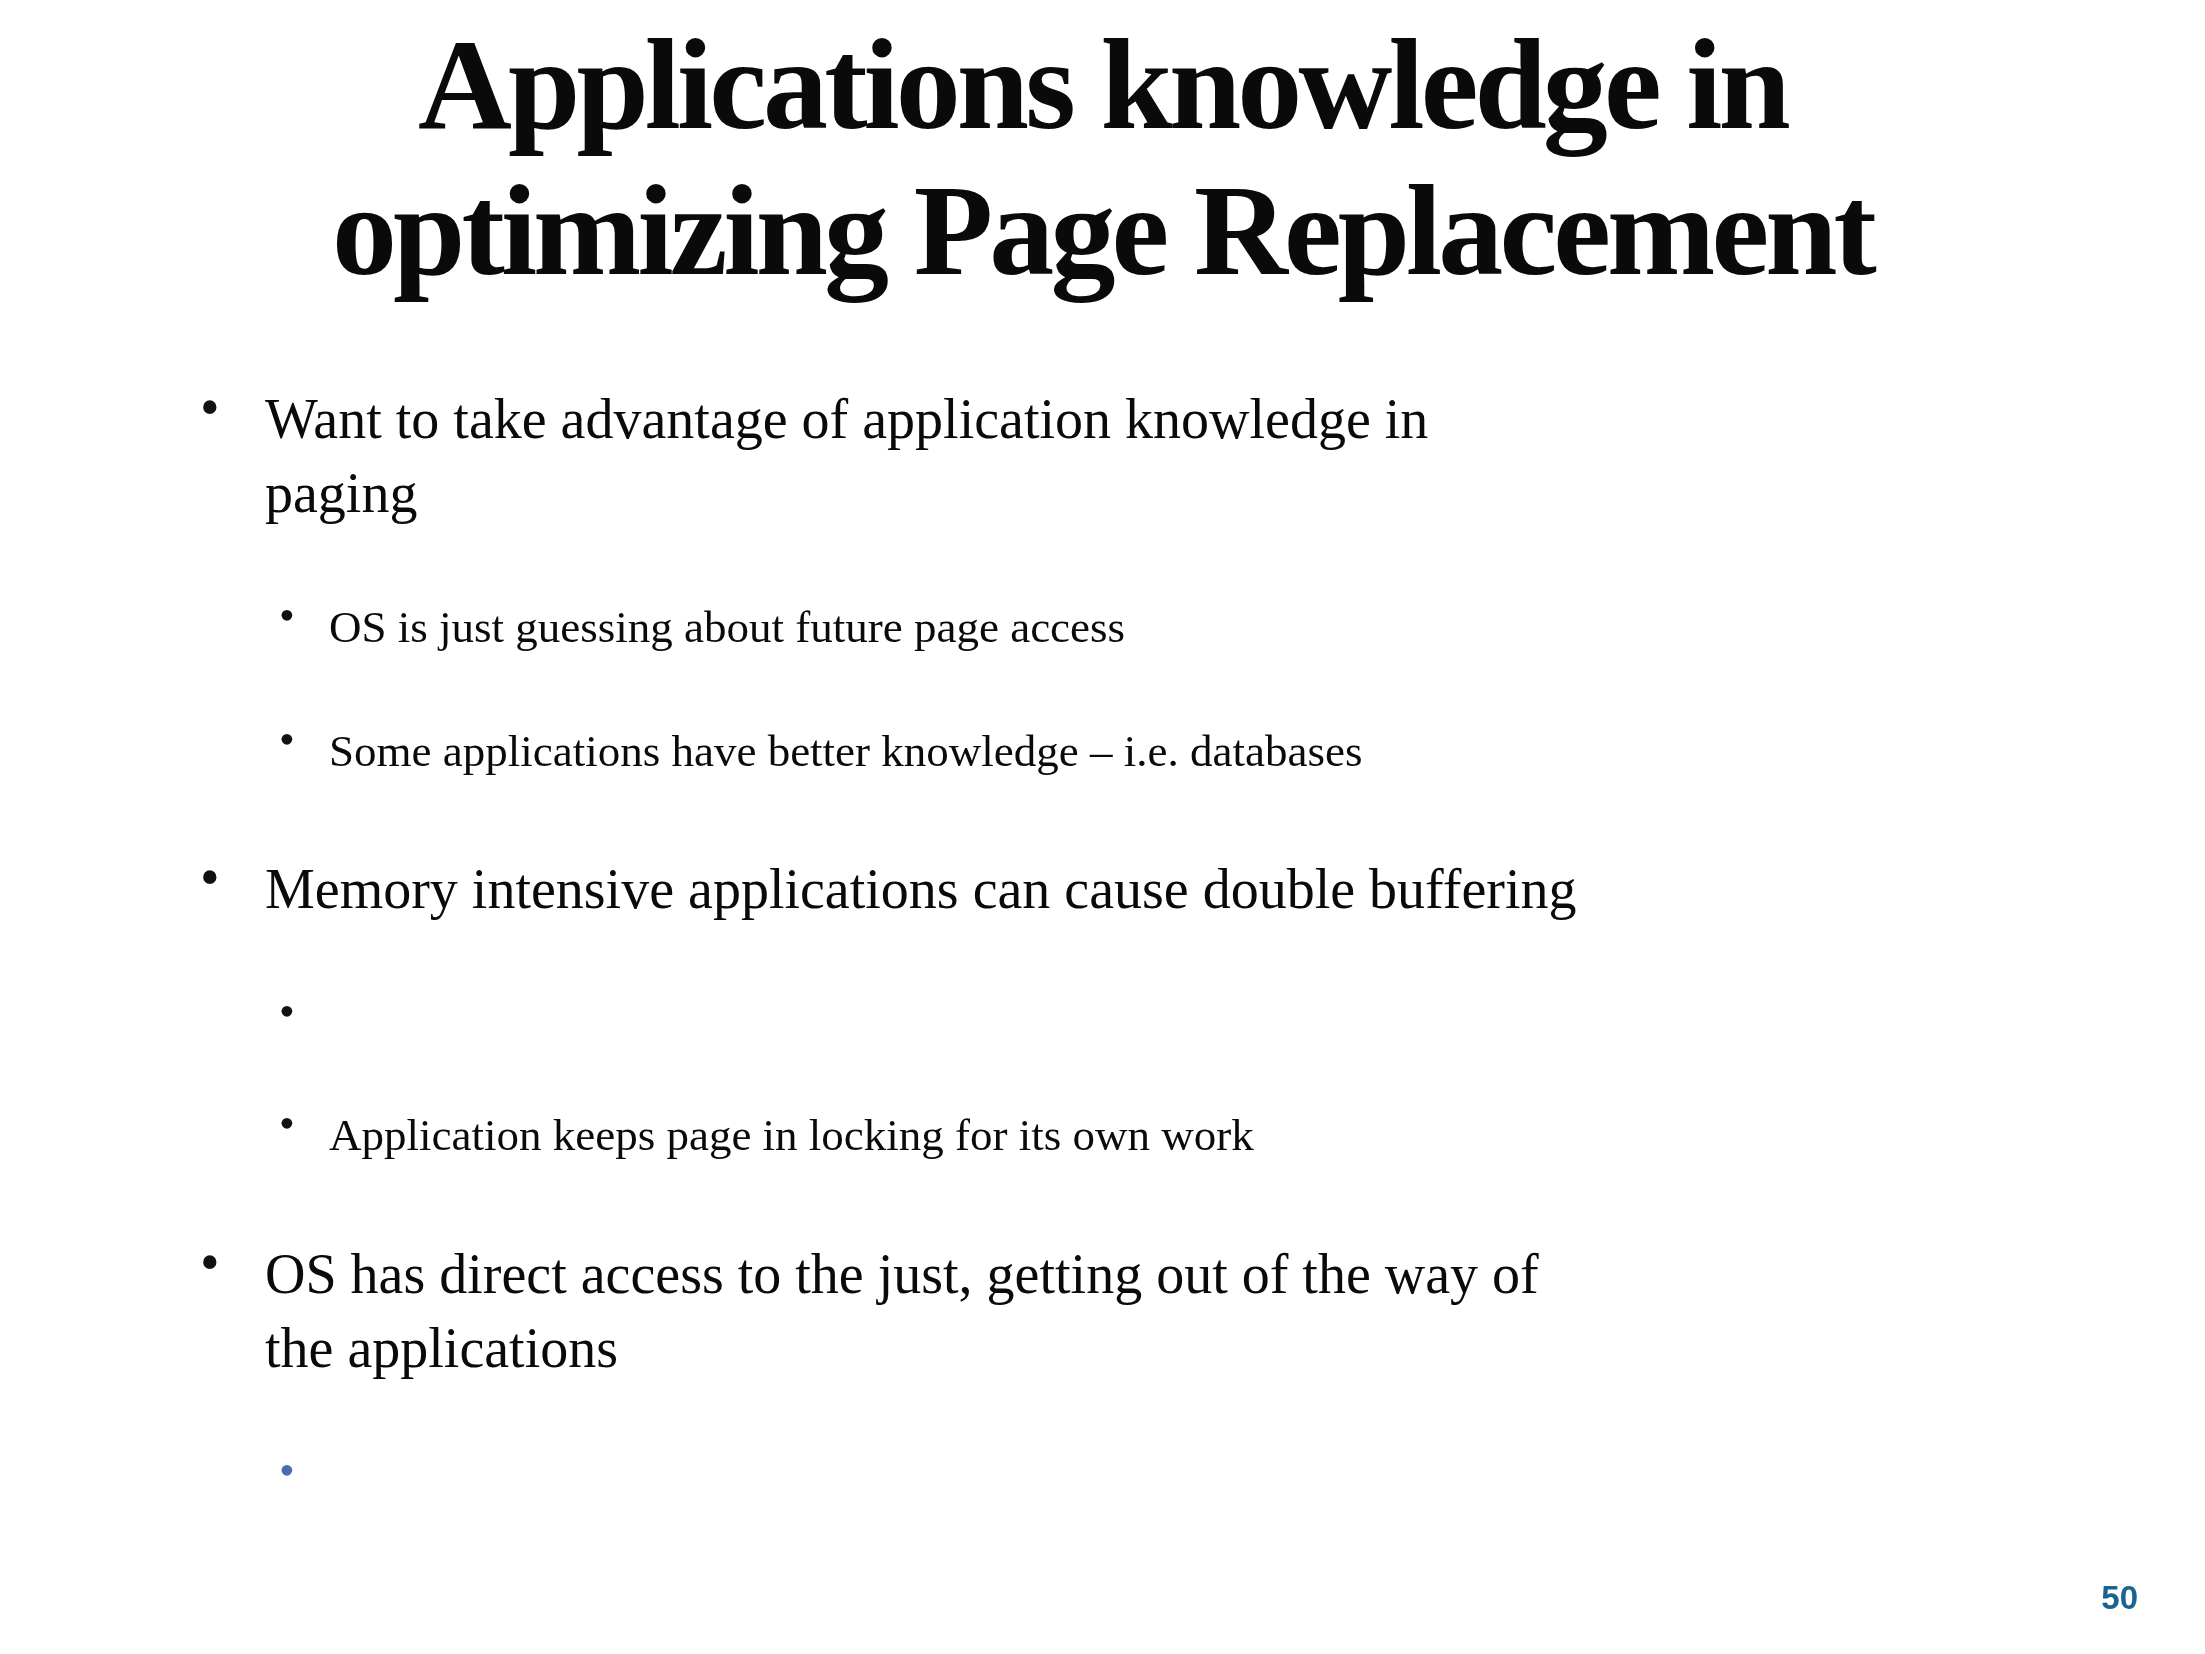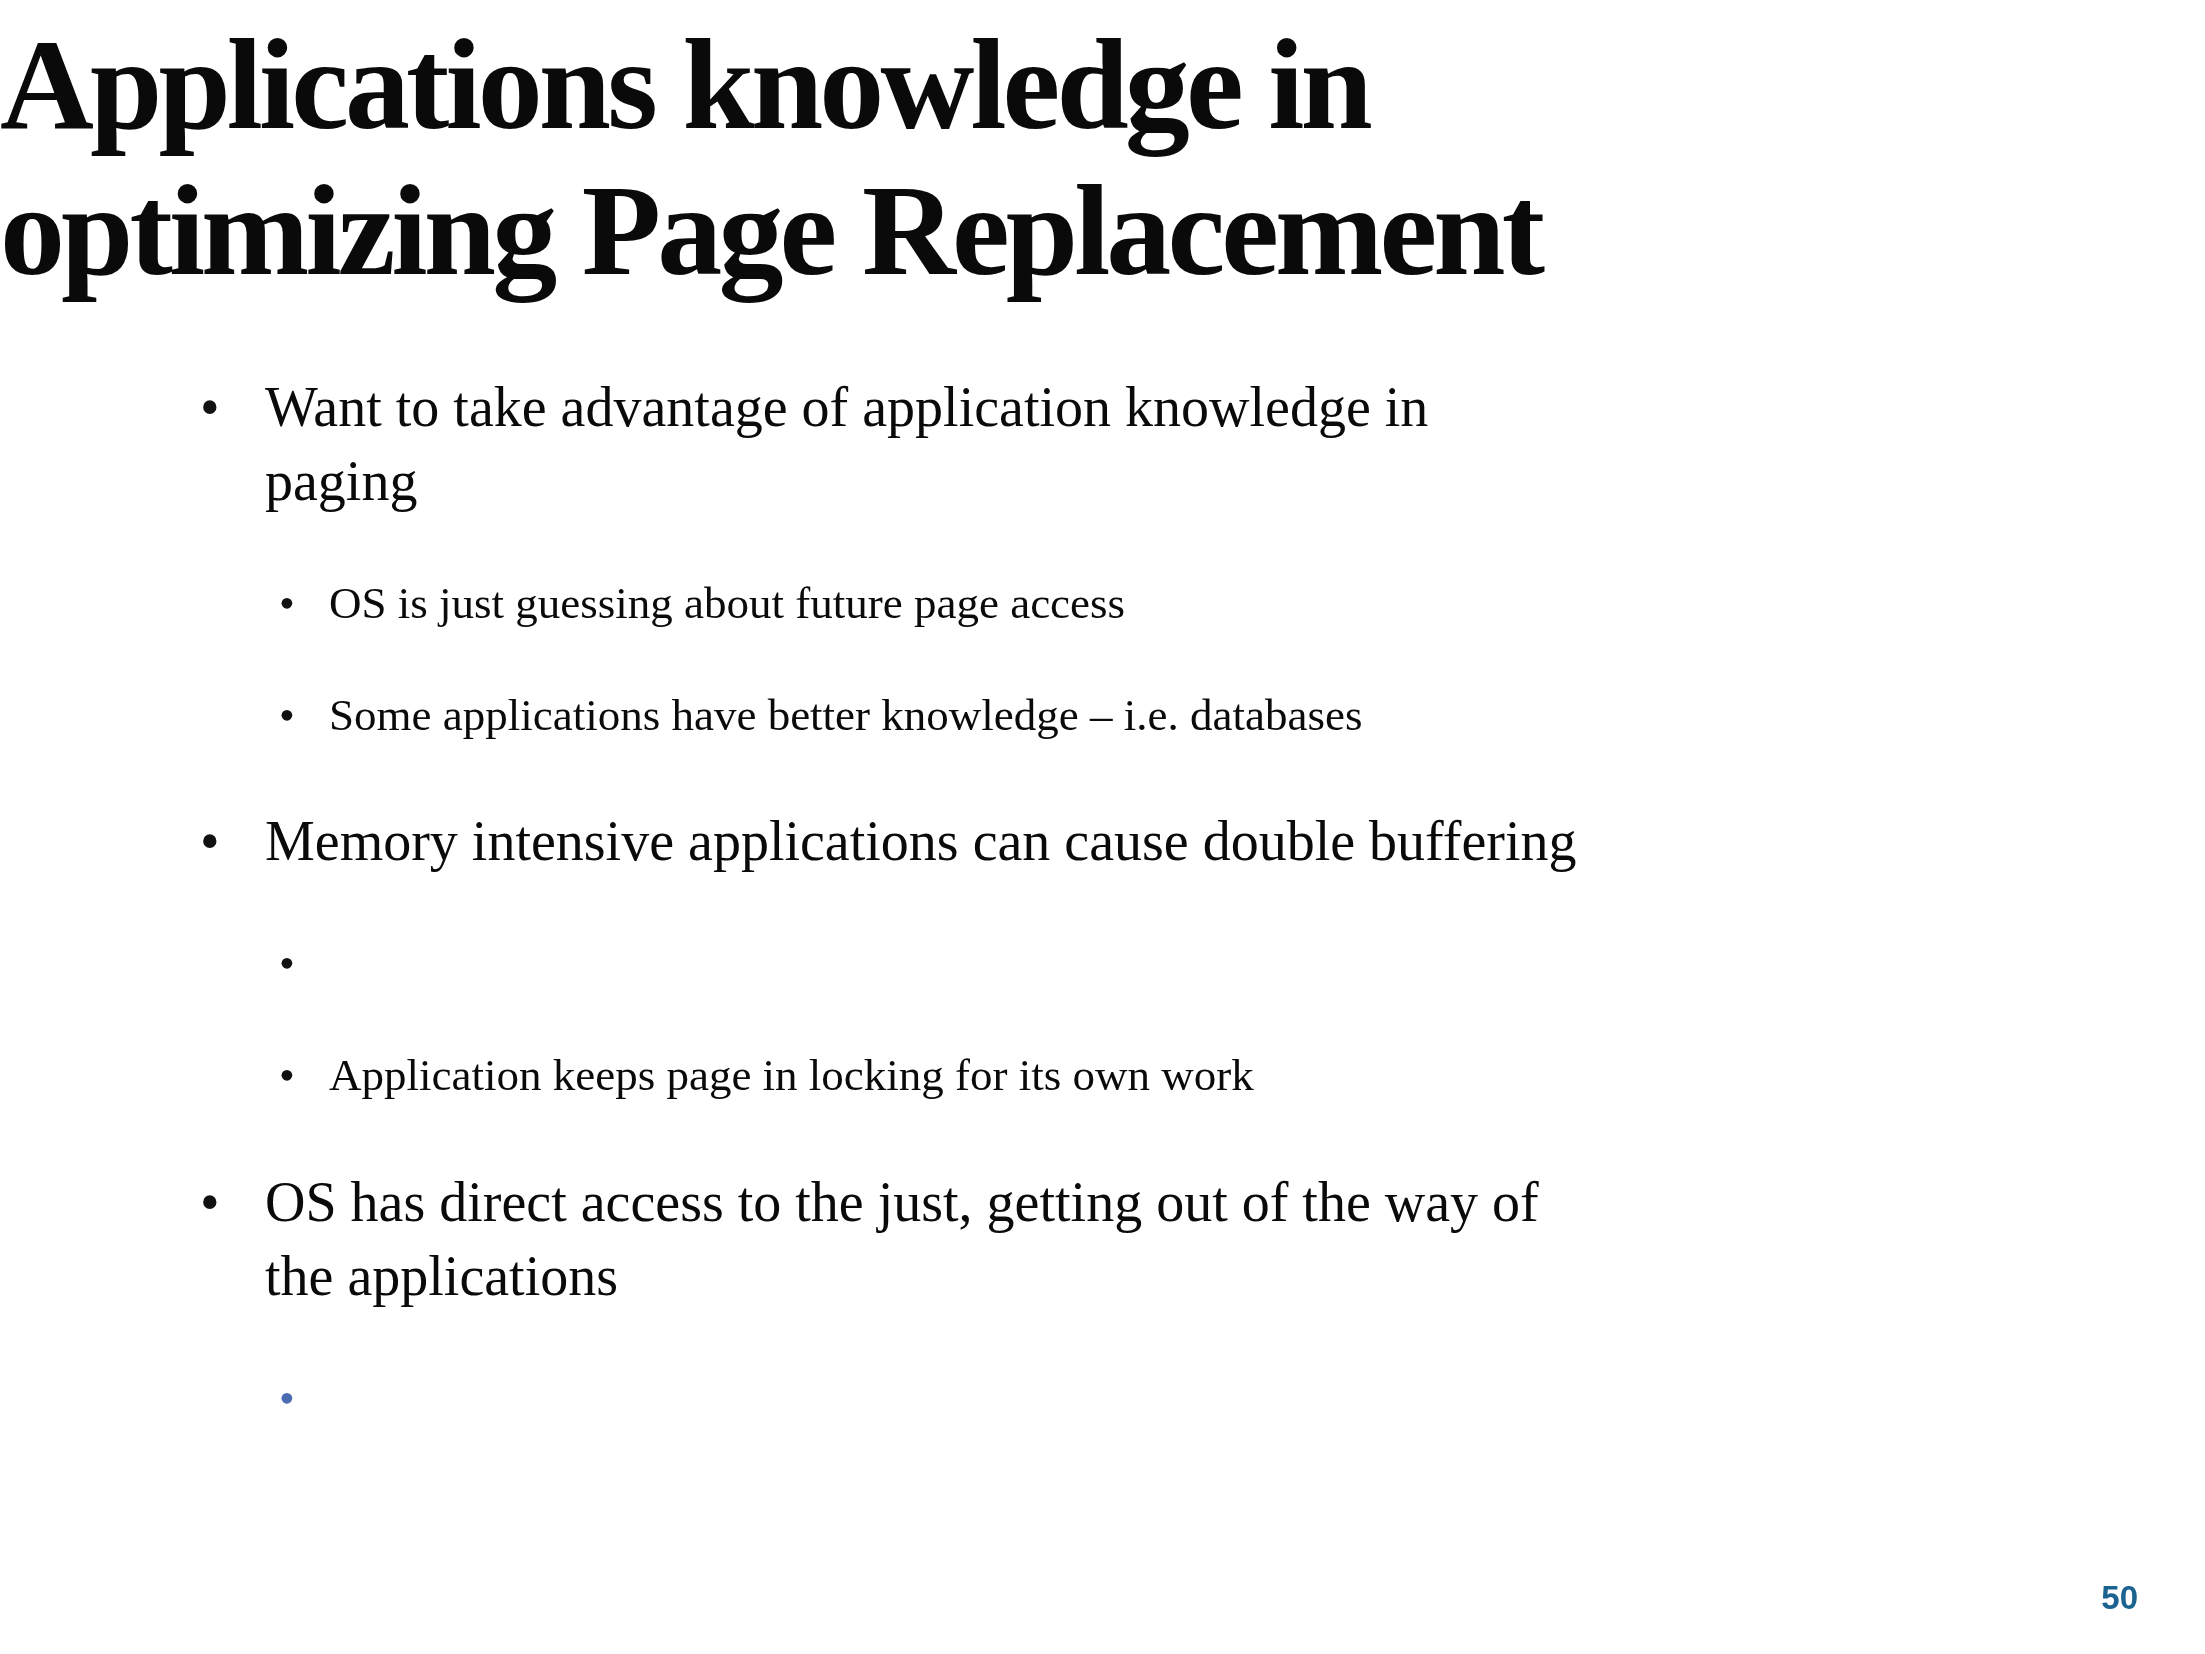--- a/index.html
+++ b/index.html
@@ -9,20 +9,21 @@
   body {
     width: 2205px;
     height: 1654px;
     background: #ffffff;
     position: relative;
     overflow: hidden;
     font-family: "Liberation Serif", serif;
     color: #0a0a0a;
   }
   .title {
+    text-align: center;
     padding-top: 12.4px;
     font-weight: bold;
     font-size: 130px;
     line-height: 1.12;
     letter-spacing: -3.9px;
     color: #0a0a0a;
     white-space: pre-line;
   }
   .content {
     position: absolute;
@@ -51,20 +52,21 @@
   .marker {
     flex: 0 0 65px;
     color: #111111;
   }
   .l2 .marker {
     flex: 0 0 50px;
   }
   .text {
     white-space: pre-line;
     max-width: 1736px;
+    margin-top: 12px;
   }
   .hl {
     color: var(--accent-blue, #4a6cb0);
     font-weight: bold;
   }
   .accent .marker {
     color: var(--accent-blue, #4a6cb0);
   }
   .page-num {
     position: absolute;

